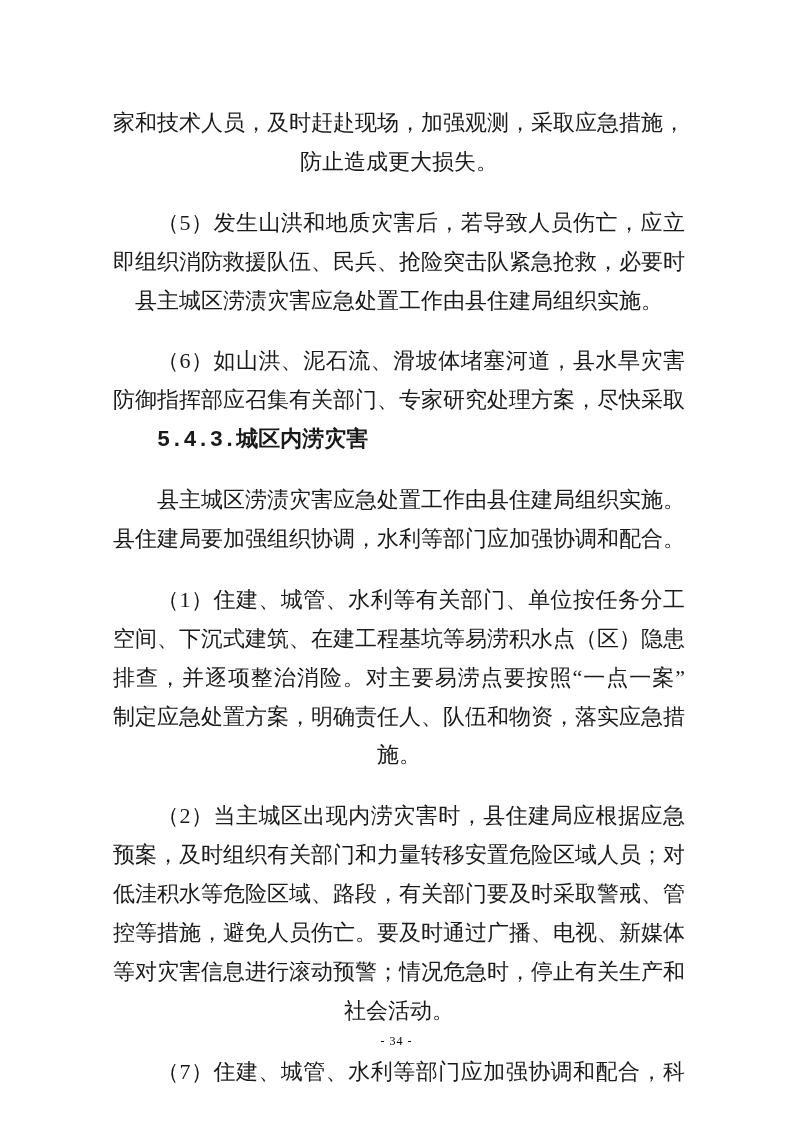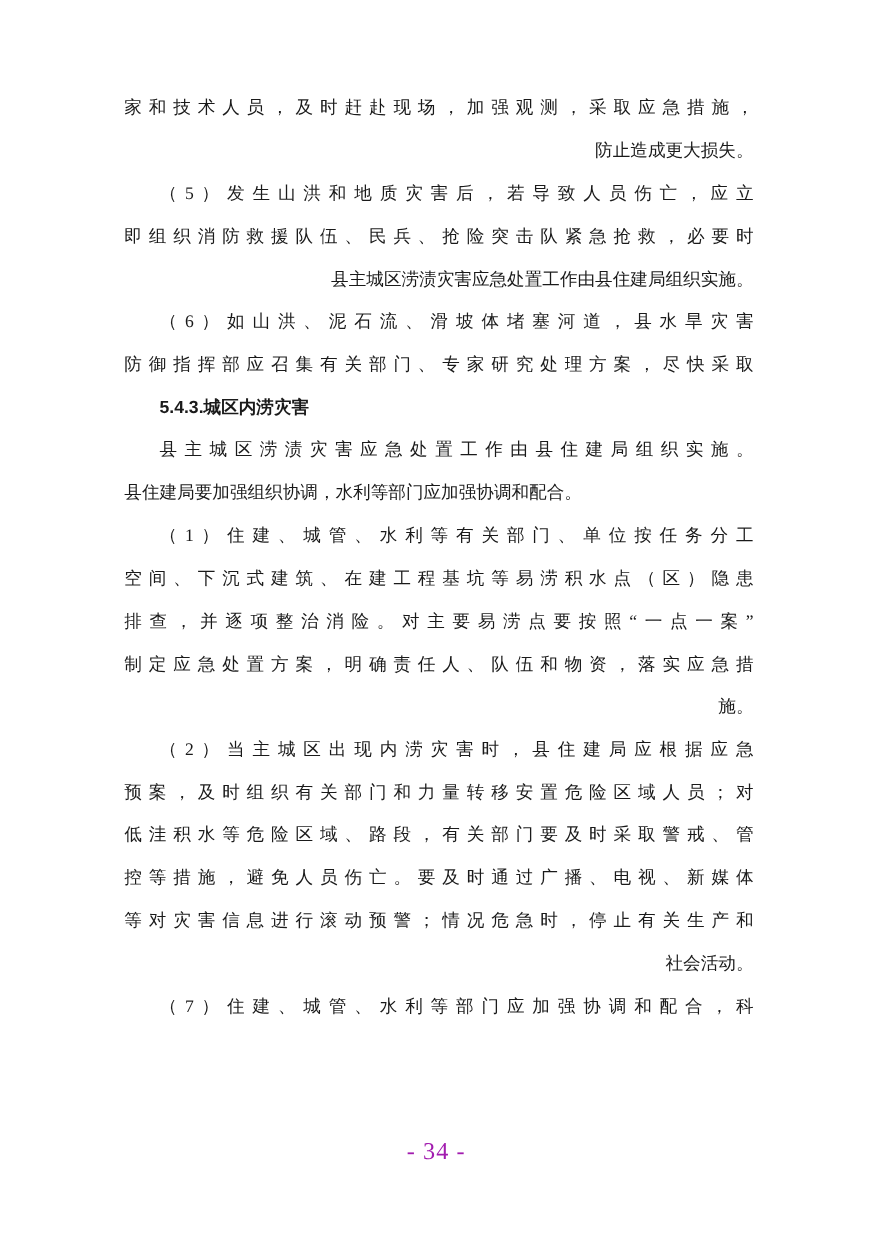--- a/index.html
+++ b/index.html
@@ -9,61 +9,61 @@
     height: 1122px;
     margin: 0 auto;
     background: #ffffff;
     overflow: hidden;
     font-family: "Liberation Serif", serif;
     color: #1a1a1a;
   }
   .content {
     position: absolute;
     left: 113px;
-    top: 80px;
+    top: 104px;
     width: 572px;
-    font-size: 16px;
+    font-size: 22px;
     line-height: 38.9px;
   }
   .line {
     height: 38.9px;
     overflow: hidden;
     text-align: left;
   }
   
   .fill {
     text-align: justify;
     text-align-last: justify;
   }
   
-  .first { text-indent: 2em; }
+  .first { text-indent: 2em; margin-top: 22px; }
   
-  .end { text-align: right; }
+  .end { text-align: center; }
   
   .tight {
     white-space: nowrap;
     text-align: left;
     overflow: visible;
   }
   .heading {
     font-weight: 700;
     text-indent: 2em;
     text-align: left;
   }
-  .heading .h-num { font-family: Liberation Sans, sans-serif; }
+  .heading .h-num { font-family: Liberation Mono, monospace; }
   .heading .h-title { font-family: "Liberation Sans", sans-serif; margin-top: 46px; }
   .footer {
     position: absolute;
     left: 0;
     top: 1034px;
     width: 100%;
     text-align: center;
-    font-size: 22px;
+    font-size: 12px;
     letter-spacing: 1px;
-    color: #a21caf;
+    color: #000000;
   }
 </style>
 </head>
 <body>
 
 <div class="page">
   <div class="content">
     <div class="line fill">家和技术人员，及时赶赴现场，加强观测，采取应急措施，</div>
     <div class="line end">防止造成更大损失。</div>
     <div class="line fill first">（5）发生山洪和地质灾害后，若导致人员伤亡，应立</div>

